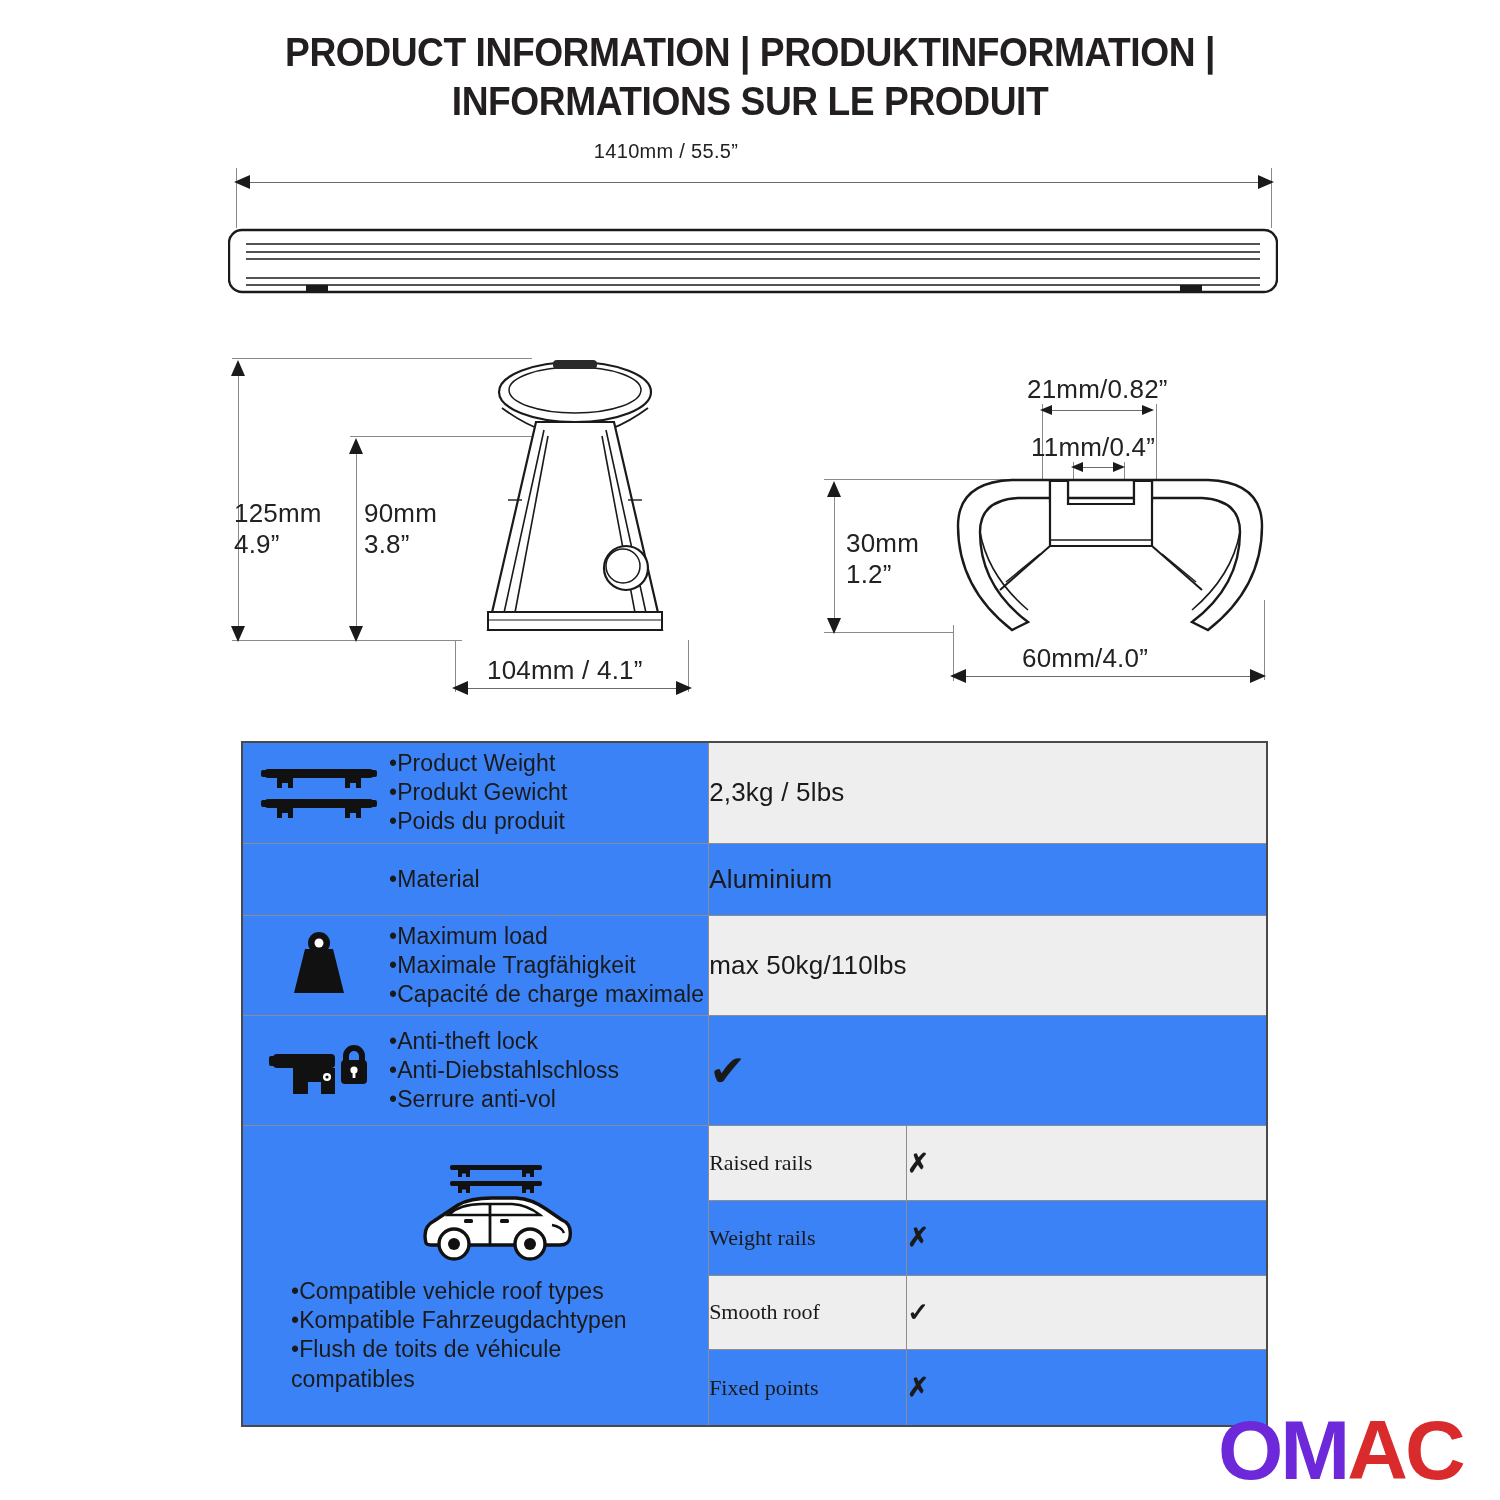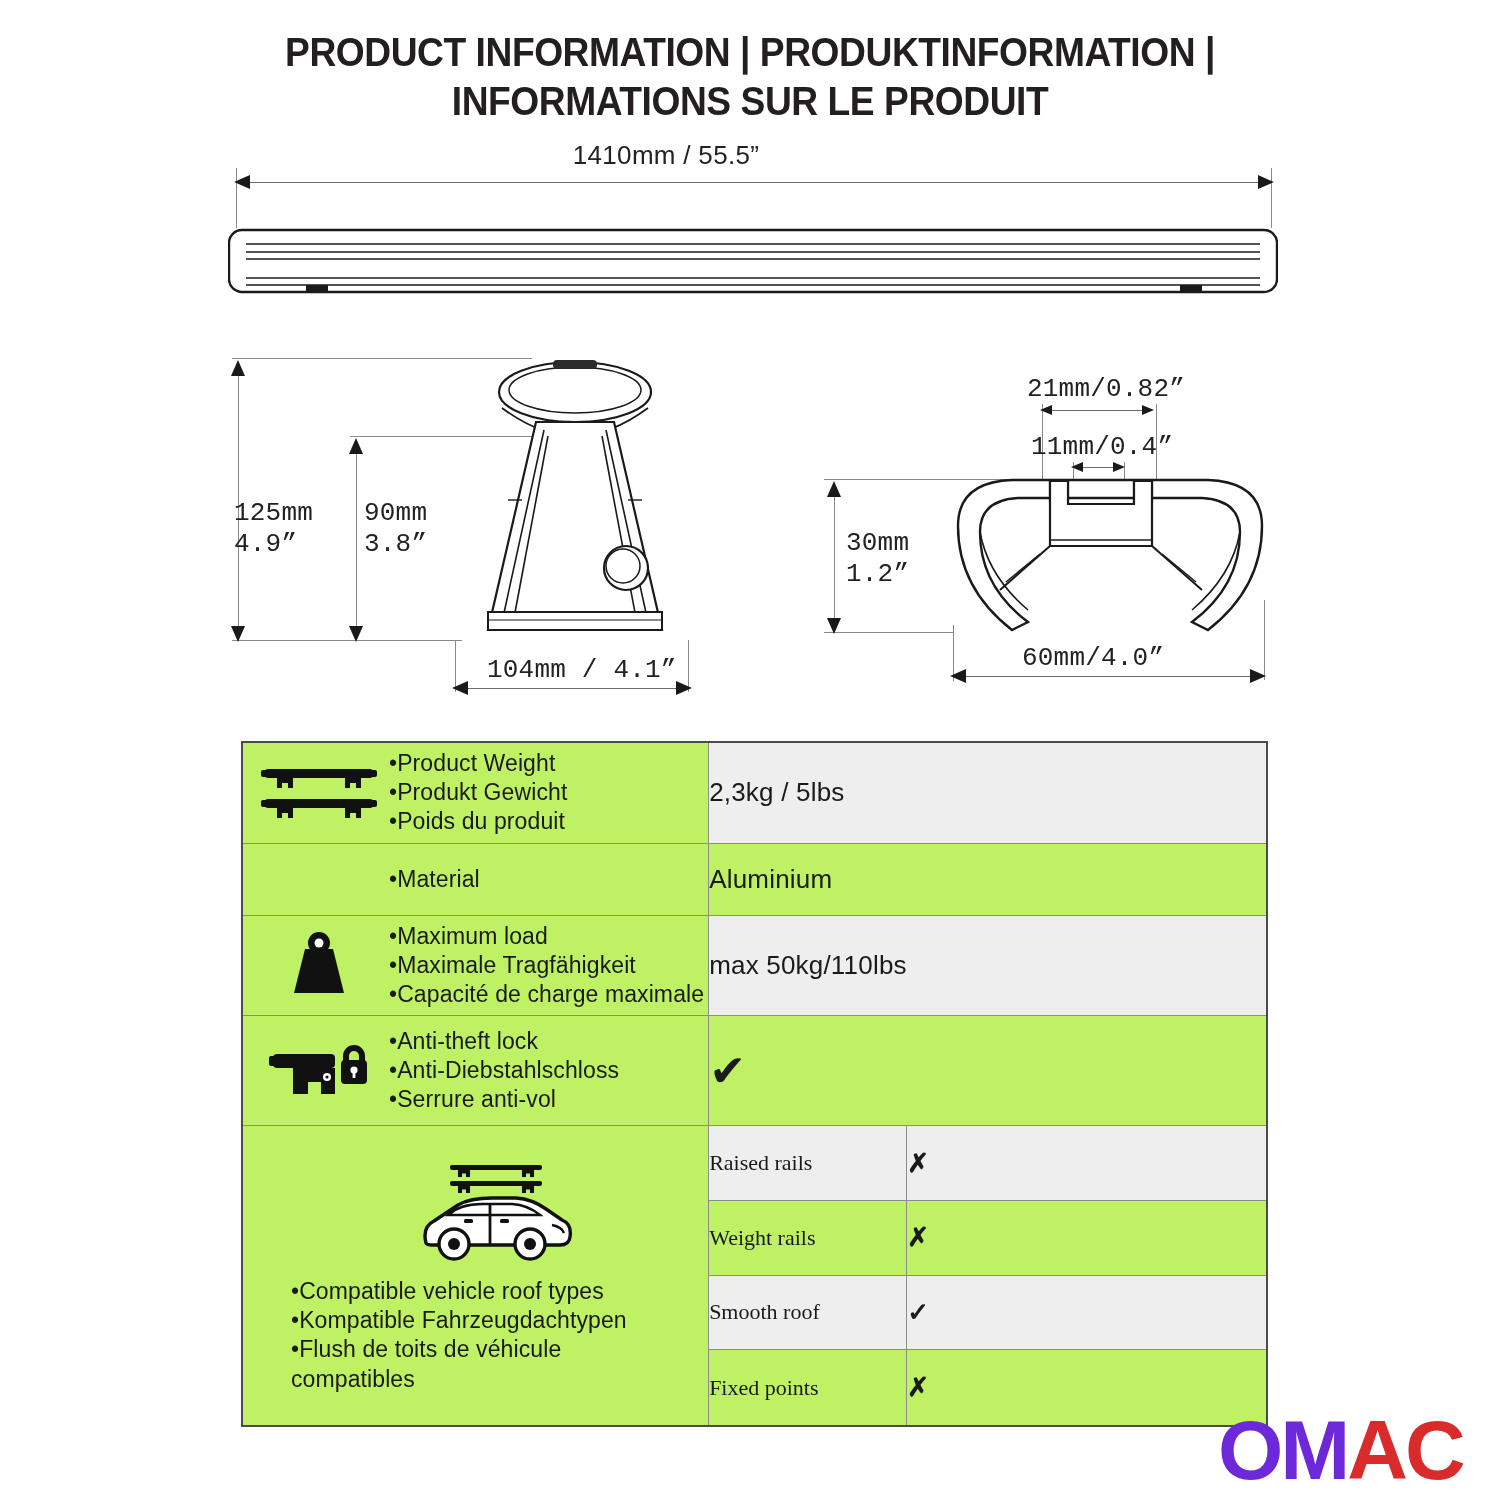--- a/index.html
+++ b/index.html
@@ -23,21 +23,21 @@
     letter-spacing: -0.5px;
     line-height: 1.22;
     color: #231f20;
     text-transform: uppercase;
     transform: scaleX(0.93);
   }
 
   
   .len-label {
     position: absolute; left: 0; top: 140px; width: 1332px;
-    text-align: center; font-size: 26px; color: #222;
+    text-align: center; font-size: 20px; color: #222;
     letter-spacing: 0.3px;
   }
   .dimline-h {
     position: absolute; height: 1px; background: #6b6b6b;
   }
   .ext-line-v {
     position: absolute; width: 1px; background: #8a8a8a;
   }
   .ext-line-h {
     position: absolute; height: 1px; background: #8a8a8a;
@@ -55,30 +55,30 @@
     border-right: 7px solid transparent;
   }
   .arrow-v.up   { border-bottom: 16px solid #1a1a1a; }
   .arrow-v.down { border-top: 16px solid #1a1a1a; }
   .arrow.sm { border-top-width:5px; border-bottom-width:5px; }
   .arrow.sm.left  { border-right-width: 12px; }
   .arrow.sm.right { border-left-width: 12px; }
 
   .dim-text {
     position: absolute; font-size: 26px; color: #222; line-height: 1.18;
-    white-space: pre-line; letter-spacing: 0.2px; font-family: Liberation Mono, monospace;
+    white-space: pre-line; letter-spacing: 0.2px;
   }
 
   
   .spec-table {
     position: absolute; left: 241px; top: 741px;
     width: 1027px;
     border: 2px solid #4a4a4a;
     border-collapse: collapse;
-    background: #bef264;
+    background: #3b82f6;
   }
   .spec-table td {
     border: 1px solid #8d8d8d;
     vertical-align: middle;
     padding: 0;
   }
   .shade { background: #eeeeee; }
   .cell-label {
     display: flex; align-items: center; gap: 4px;
     padding: 6px 4px 6px 10px;

